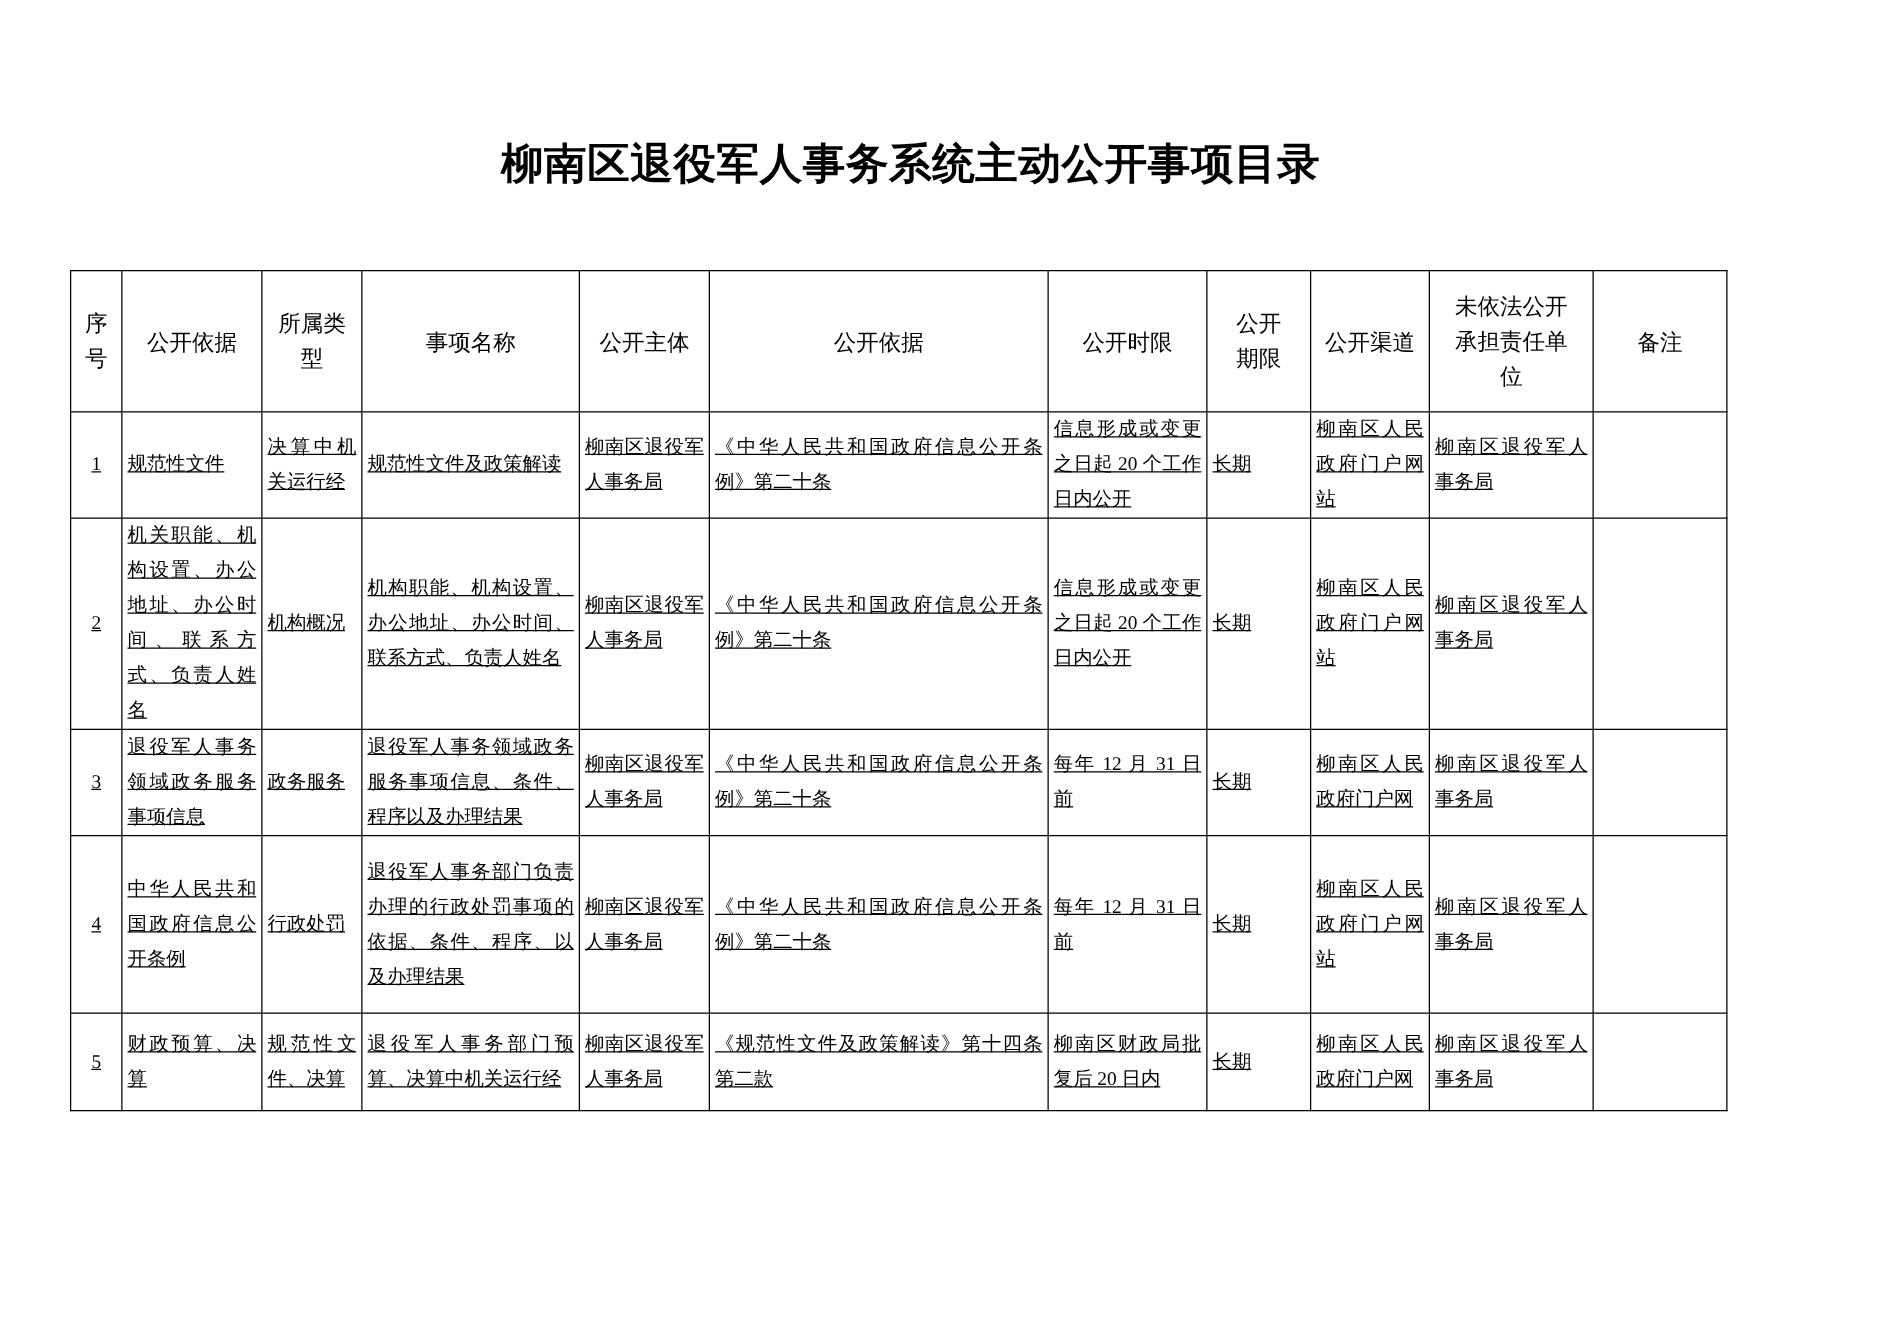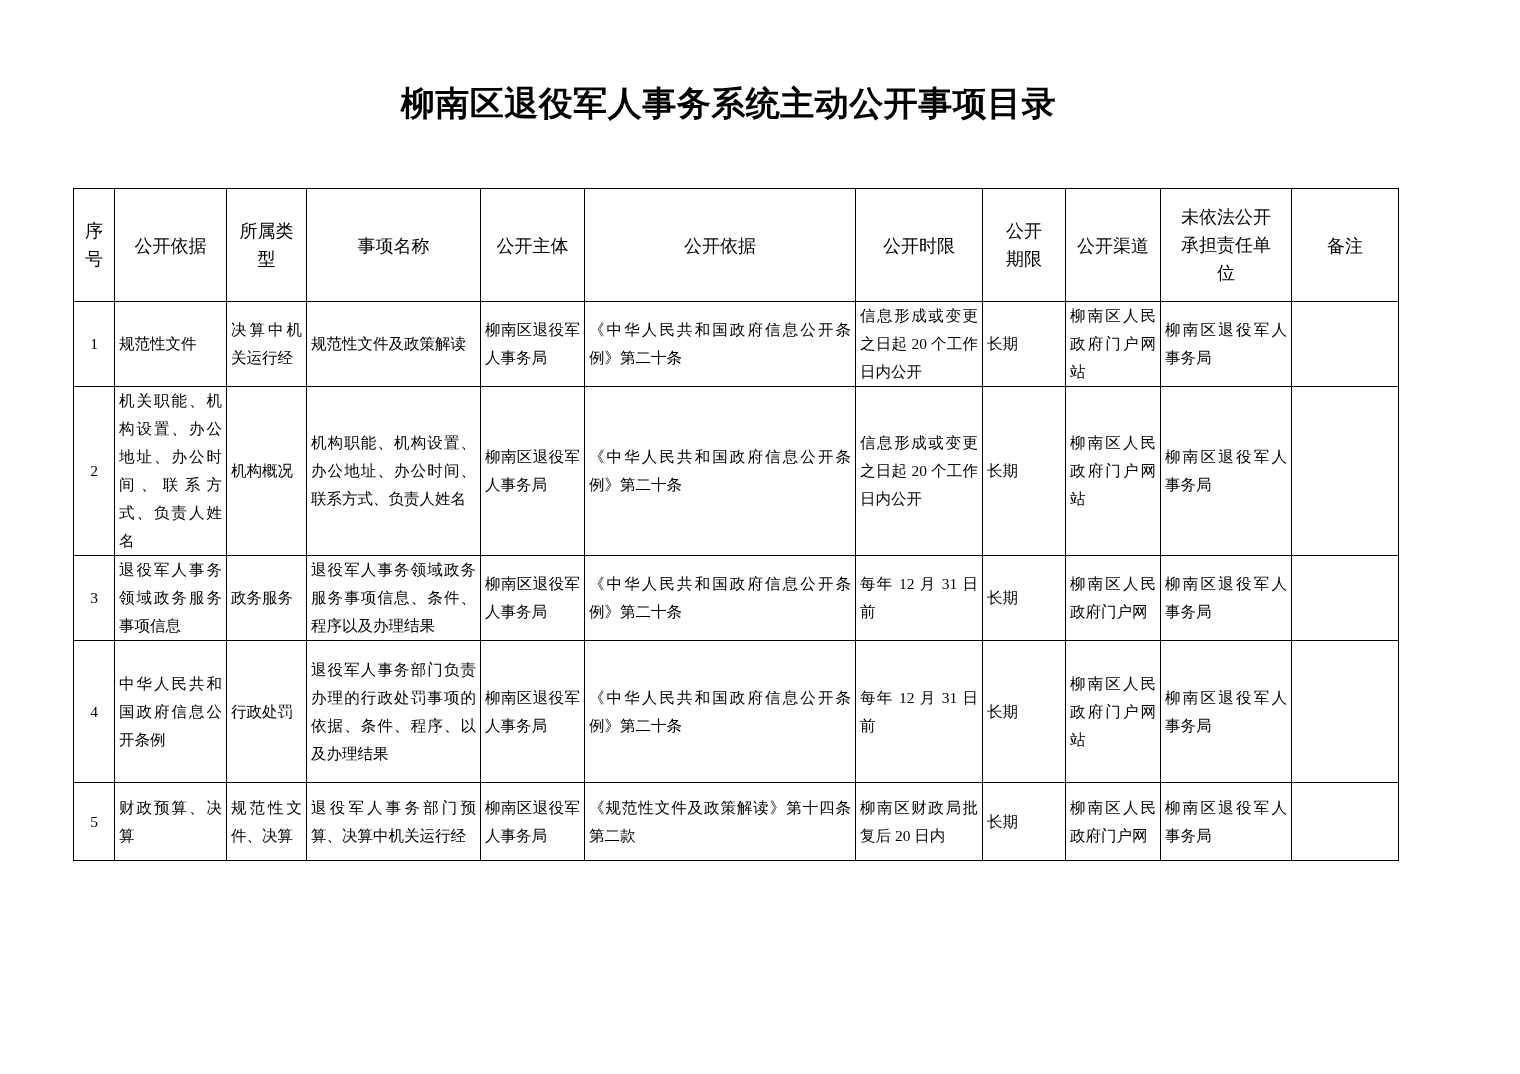--- a/index.html
+++ b/index.html
@@ -12,35 +12,36 @@
     color: #000000;
   }
   .page {
     position: relative;
     width: 1520px;
     height: 1074px;
     background: #ffffff;
   }
   .title-wrap {
     width: 1457px;           
-    padding-top: 84px;
+    padding-top: 112px;
     text-align: center;
   }
   .doc-title {
     font-size: 34px;
     font-weight: bold;
     line-height: 40px;
     letter-spacing: 0.5px;
   }
   table.doc-table {
     border-collapse: collapse;
     table-layout: fixed;
     width: 1325px;
-    margin-left: 73px;
+    margin-left: 56px;
     margin-top: 64px;
+    text-decoration: underline;
   }
   .doc-table th, .doc-table td {
     border: 1px solid #000000;
     vertical-align: middle;
     overflow: hidden;
   }
   .doc-table th {
     font-weight: normal;
     font-size: 18px;
     line-height: 28px;

